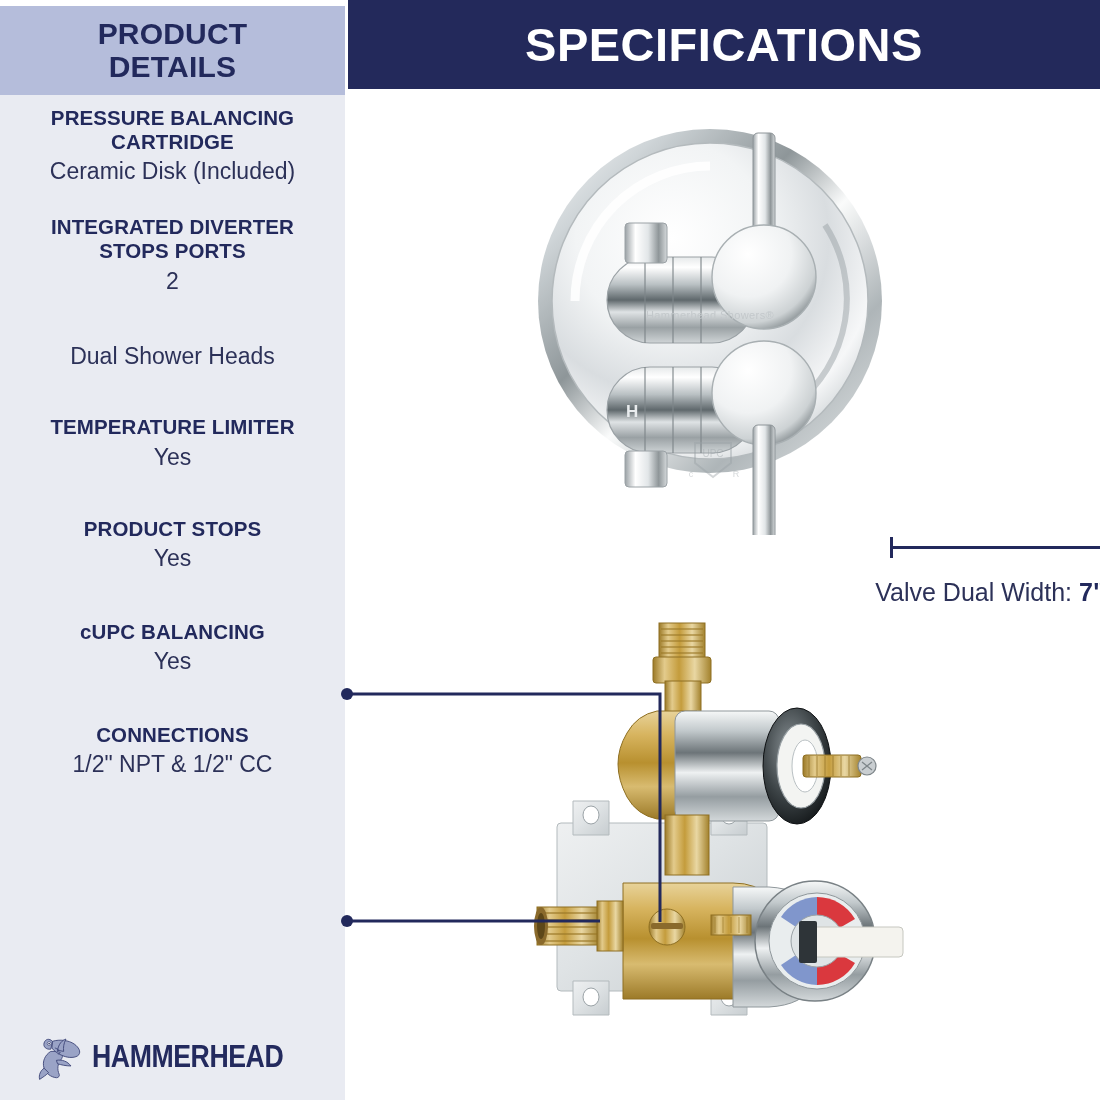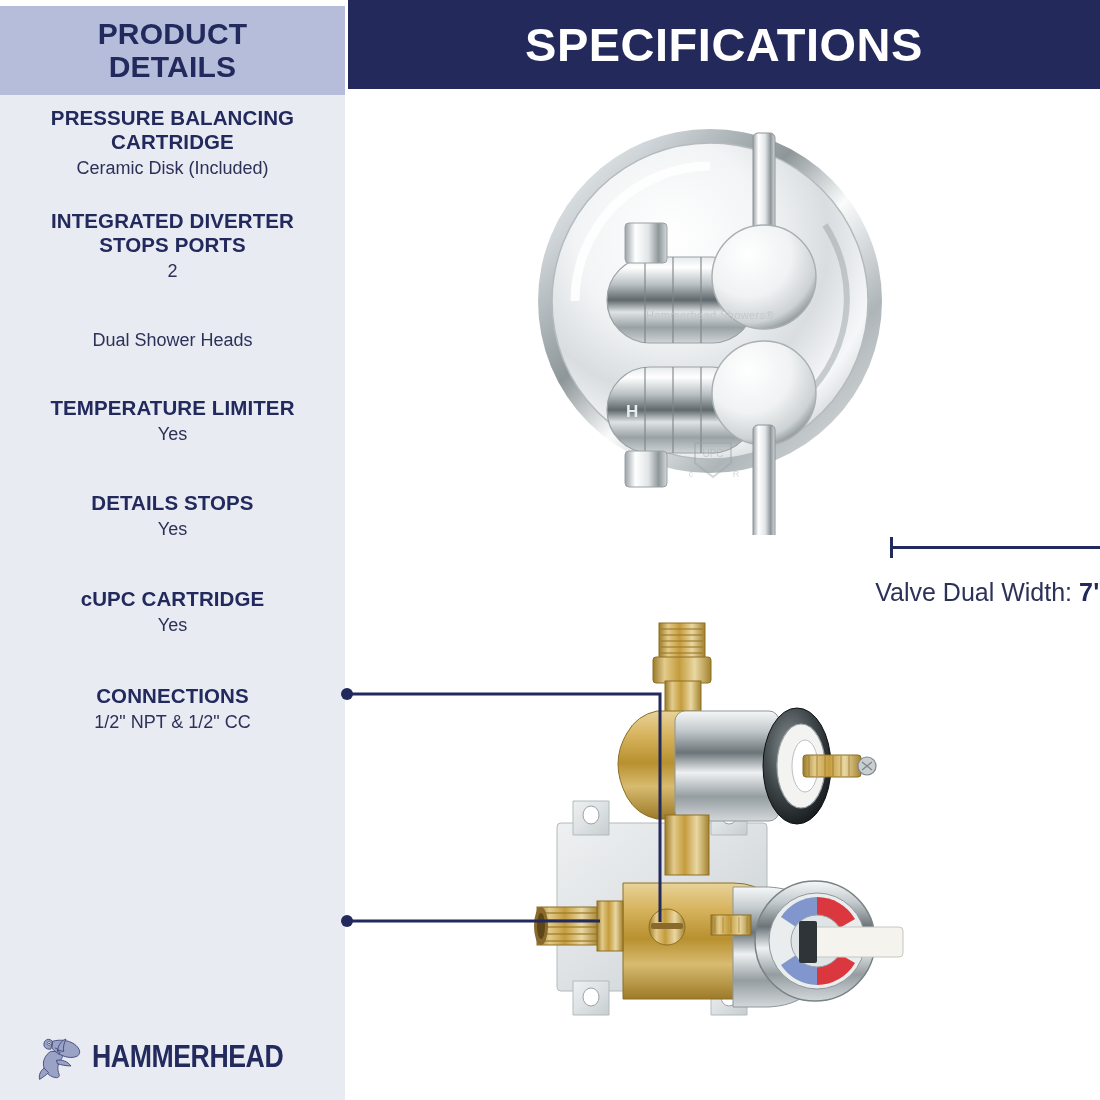--- a/index.html
+++ b/index.html
@@ -31,21 +31,21 @@
   }
   .spec-item{
     text-align:center;padding:0 20px;
     margin-bottom:30px;
   }
   .spec-label{
     color:#22295c;font-weight:bold;font-size:20.5px;line-height:1.18;
     letter-spacing:.1px;
   }
   .spec-value{
-    color:#2c3158;font-weight:normal;font-size:18px;line-height:1.3;
+    color:#2c3158;font-weight:normal;font-size:23px;line-height:1.3;
     margin-top:3px;
   }
 
   
   .logo{
     position:absolute;left:34px;top:1020px;width:240px;height:62px;
     display:flex;align-items:center;
   }
   .logo-shark{width:56px;height:56px;flex:0 0 auto;}
   .logo-word{
@@ -113,26 +113,26 @@
       <div class="spec-item" style="margin-bottom:44px;">
         <div class="spec-value">Dual Shower Heads</div>
       </div>
 
       <div class="spec-item" style="margin-bottom:44px;">
         <div class="spec-label">TEMPERATURE LIMITER</div>
         <div class="spec-value">Yes</div>
       </div>
 
       <div class="spec-item" style="margin-bottom:46px;">
-        <div class="spec-label">DETAILS STOPS</div>
+        <div class="spec-label">PRODUCT STOPS</div>
         <div class="spec-value">Yes</div>
       </div>
 
       <div class="spec-item" style="margin-bottom:46px;">
-        <div class="spec-label">cUPC CARTRIDGE</div>
+        <div class="spec-label">cUPC BALANCING</div>
         <div class="spec-value">Yes</div>
       </div>
 
       <div class="spec-item">
         <div class="spec-label">CONNECTIONS</div>
         <div class="spec-value">1/2" NPT &amp; 1/2" CC</div>
       </div>
 
     </div>
 

